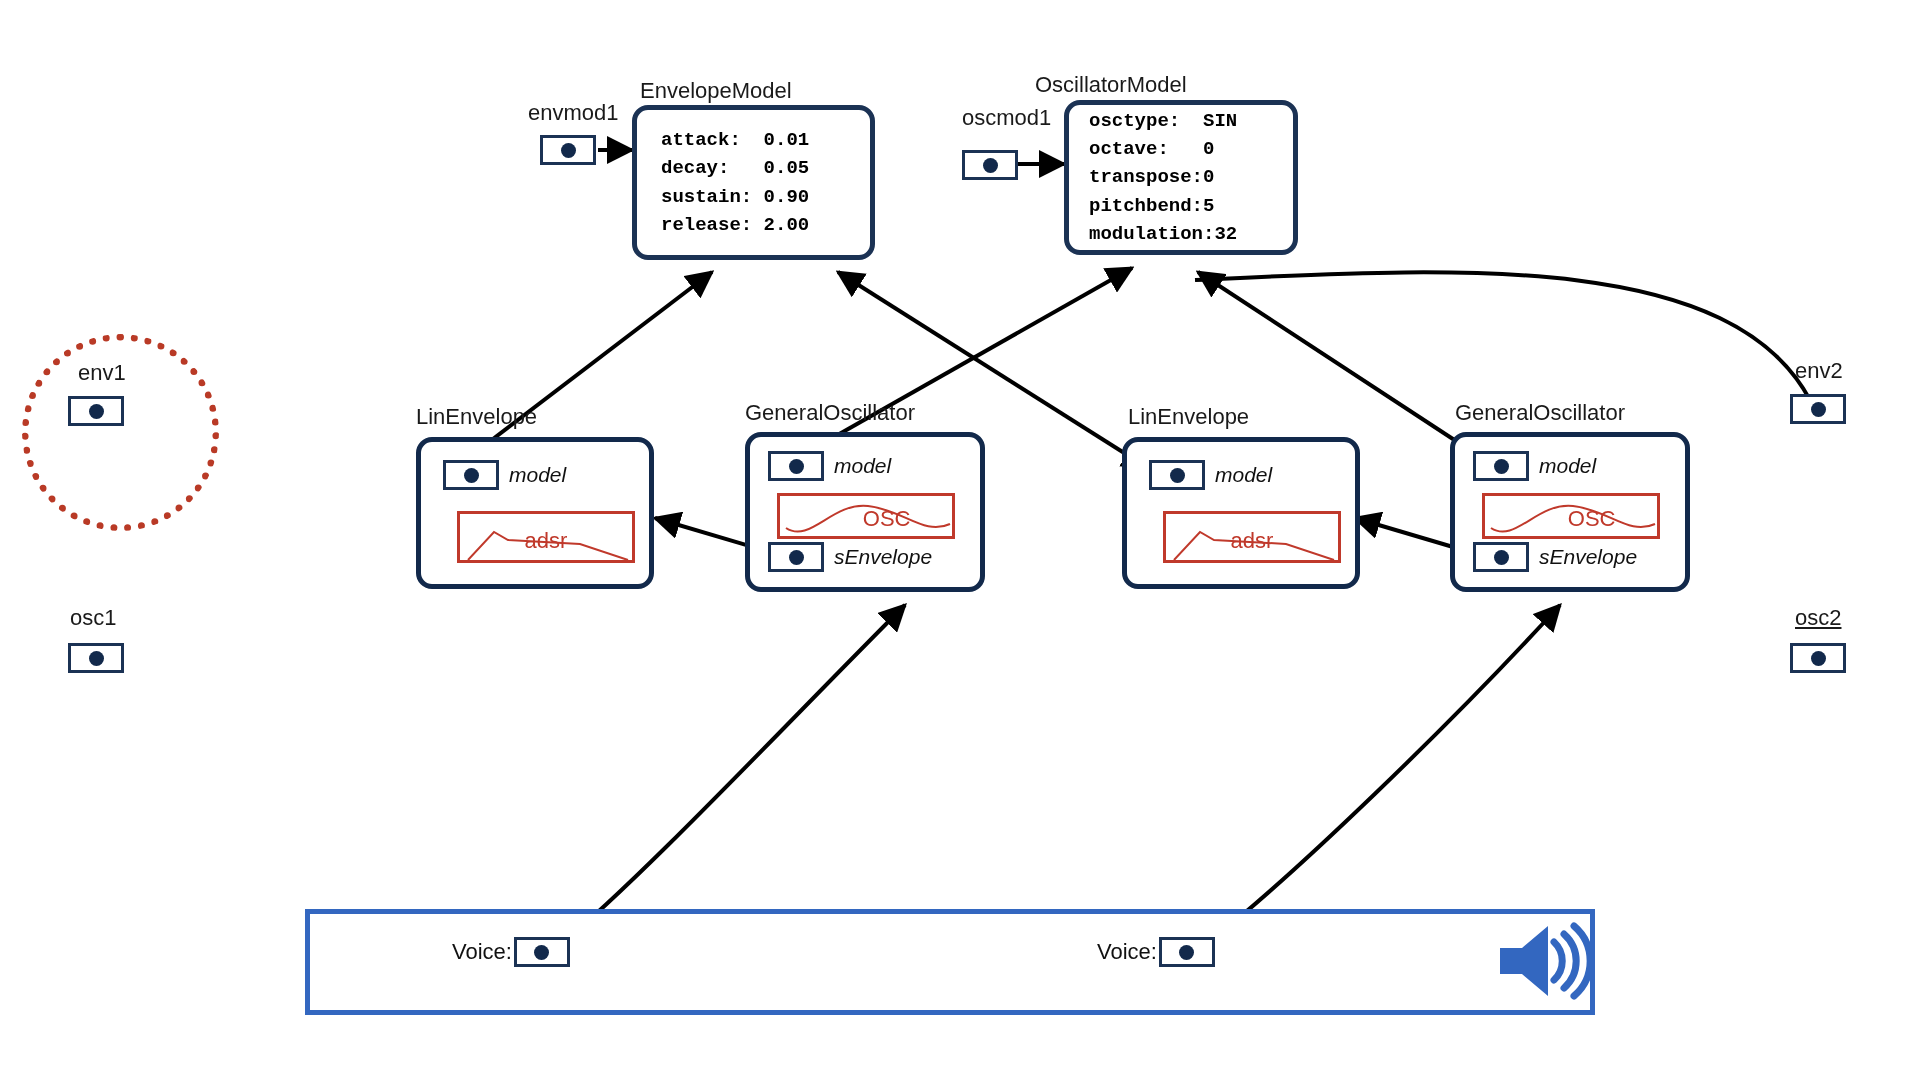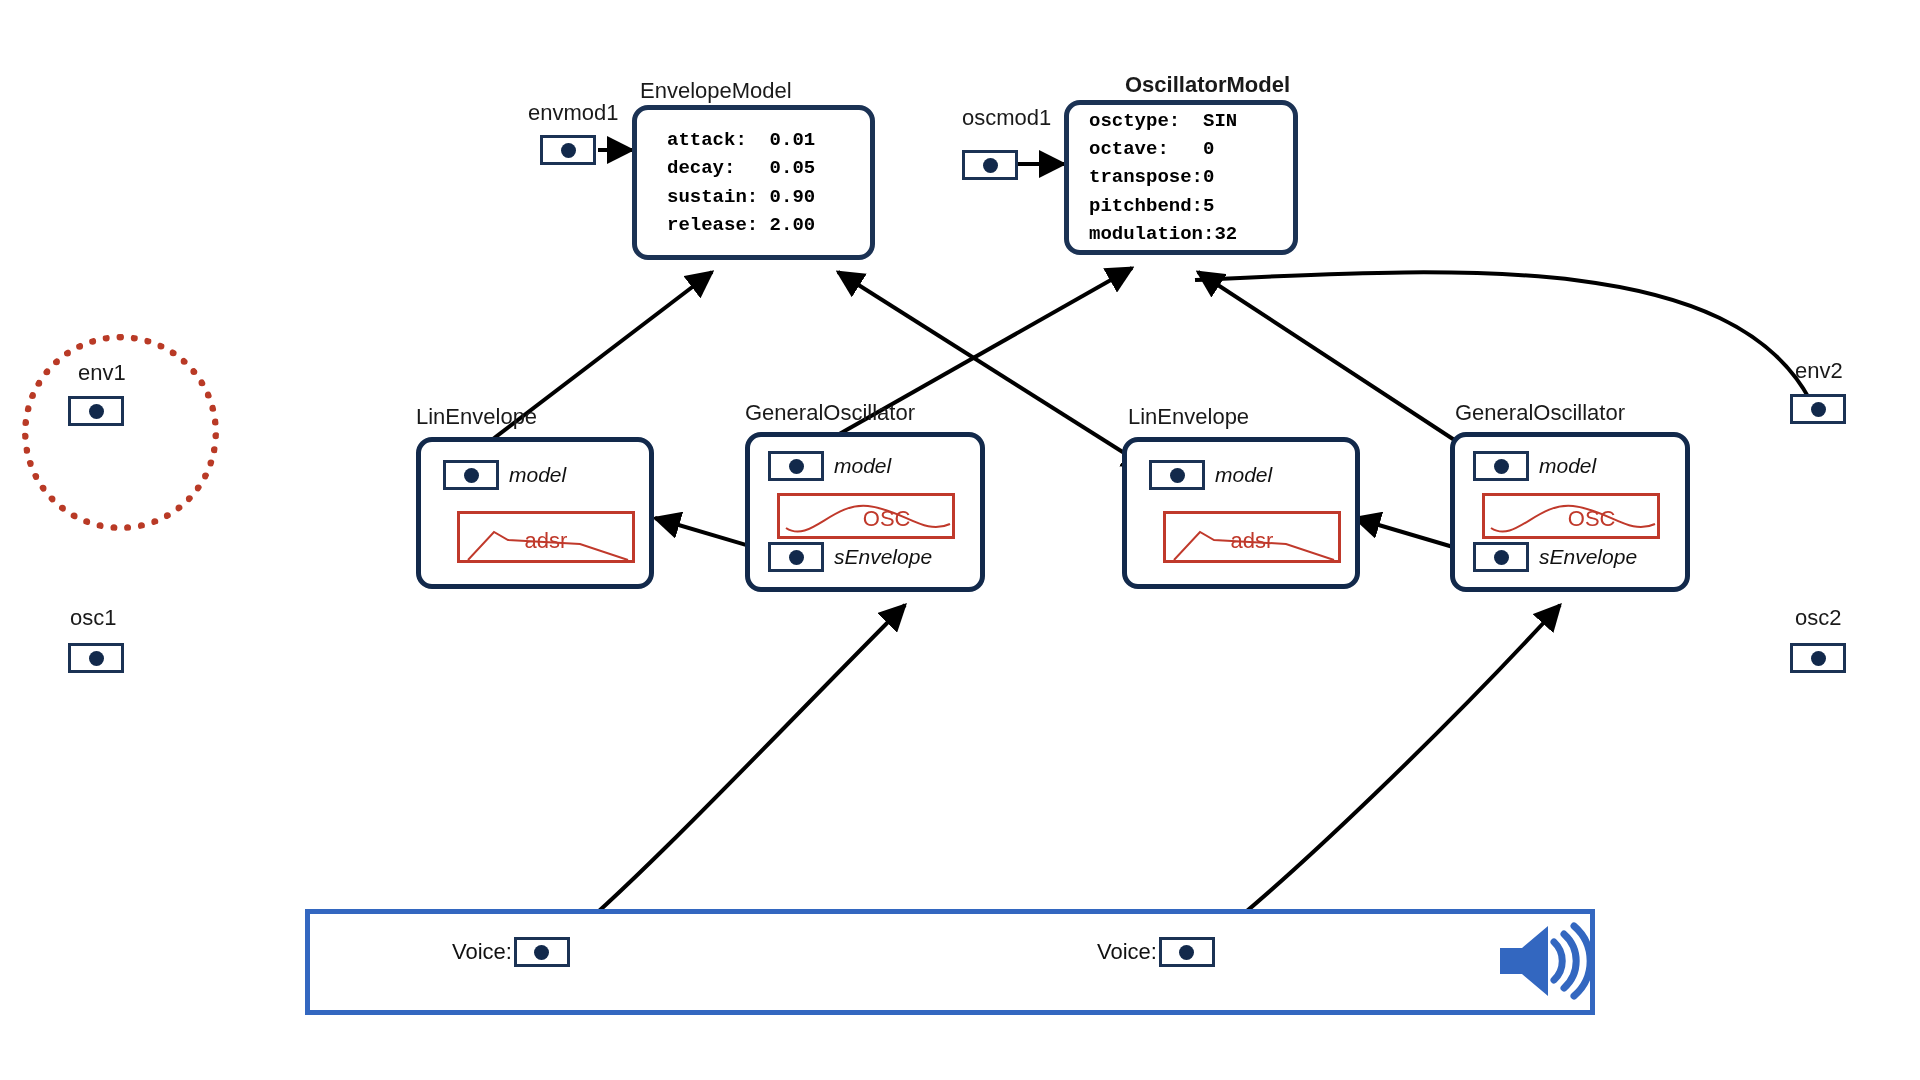--- a/index.html
+++ b/index.html
@@ -42,21 +42,21 @@
     z-index: 2;
     display: flex;
     align-items: center;
   }
   .model-rows {
     font-family: "Liberation Mono", monospace;
     font-size: 19px;
     font-weight: bold;
     color: #000000;
     line-height: 1.48;
-    padding-left: 30px;
+    padding-left: 24px;
     white-space: pre;
   }
 
   
   .port {
     position: absolute;
     width: 56px;
     height: 30px;
     border: 3px solid #1b3254;
     background: #ffffff;
@@ -216,21 +216,21 @@
   <div class="node-label" style="left:640px; top:78px;">EnvelopeModel</div>
   <div class="model-box" style="left:632px; top:105px; width:243px; height:155px;">
     <div class="model-rows">attack:  0.01
 decay:   0.05
 sustain: 0.90
 release: 2.00</div>
   </div>
   <div class="free-port-label" style="left:528px; top:100px;">envmod1</div>
   <div class="port" style="left:540px; top:135px;"></div>
 
-  <div class="node-label" style="left:1125px; top:72px;font-weight:bold;">OscillatorModel</div>
+  <div class="node-label" style="left:1035px; top:72px;">OscillatorModel</div>
   <div class="model-box" style="left:1064px; top:100px; width:234px; height:155px;">
     <div class="model-rows" style="padding-left:20px;">osctype:  SIN
 octave:   0
 transpose:0
 pitchbend:5
 modulation:32</div>
   </div>
   <div class="free-port-label" style="left:962px; top:105px;">oscmod1</div>
   <div class="port" style="left:962px; top:150px;"></div>
 
@@ -301,21 +301,21 @@
   <div class="sel-circle" style="left:22px; top:334px; width:197px; height:197px;"></div>
   <div class="free-port-label" style="left:78px; top:360px;">env1</div>
   <div class="port" style="left:68px; top:396px;"></div>
 
   <div class="free-port-label" style="left:70px; top:605px;text-align:center;">osc1</div>
   <div class="port" style="left:68px; top:643px;"></div>
 
   <div class="free-port-label" style="left:1795px; top:358px;">env2</div>
   <div class="port" style="left:1790px; top:394px;"></div>
 
-  <div class="free-port-label" style="left:1795px; top:605px;">osc2</div>
+  <div class="free-port-label" style="left:1795px; top:605px;text-decoration:underline;">osc2</div>
   <div class="port" style="left:1790px; top:643px;"></div>
 
   <div id="context-bar" style="left:305px; top:909px; width:1290px; height:106px;"></div>
 
   <div class="ctx-voice" style="left:452px; top:937px;">
     <span class="vlabel">Voice:</span>
     <span class="port-inline"></span>
   </div>
 
   <div class="ctx-voice" style="left:1097px; top:937px;">

